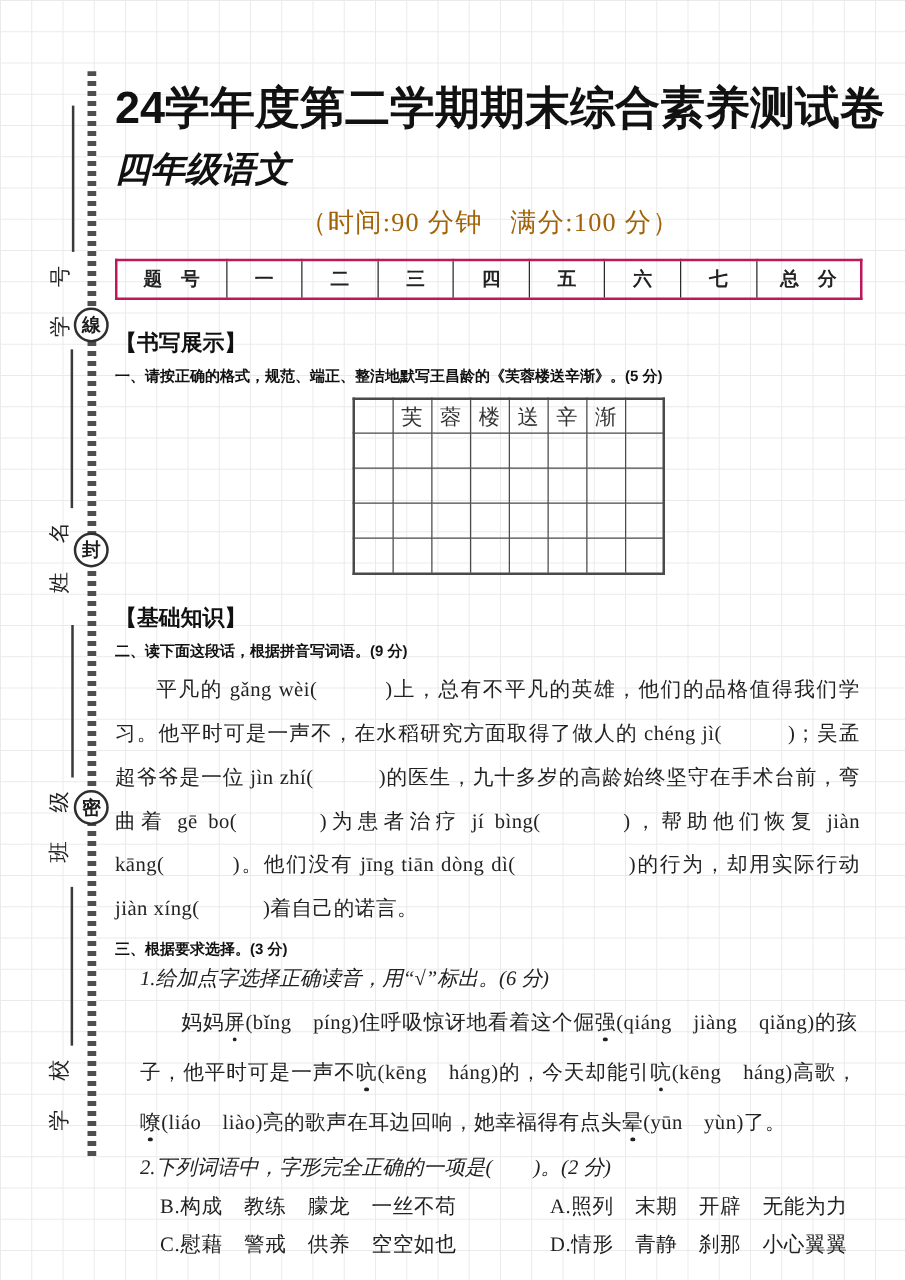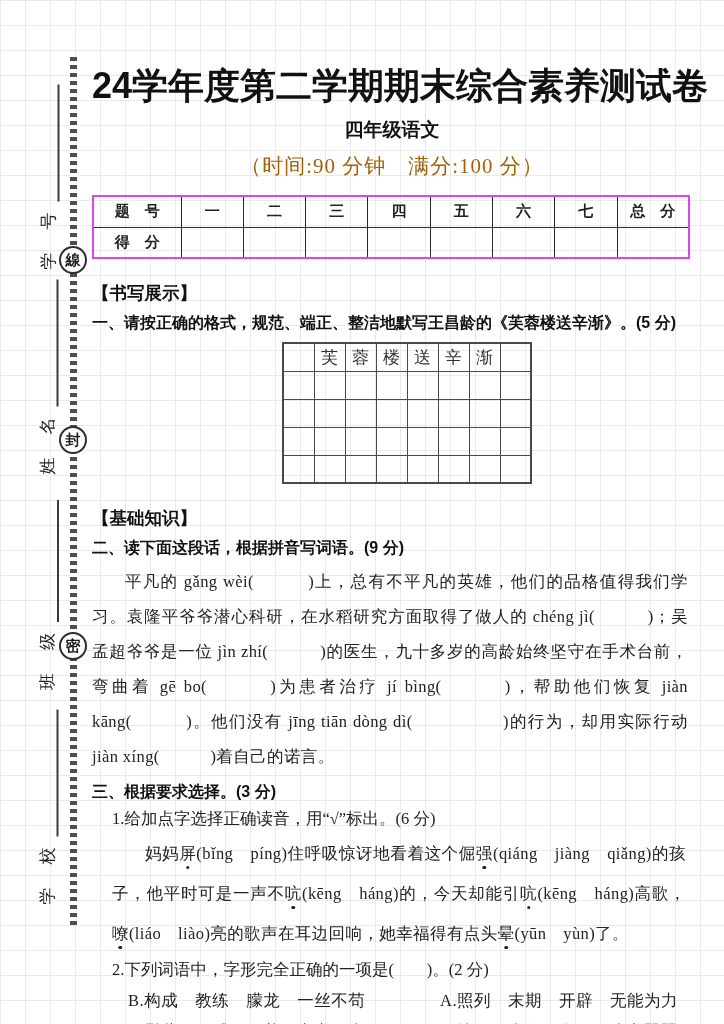--- a/index.html
+++ b/index.html
@@ -50,59 +50,59 @@
 
   
   .content { position: absolute; left: 92px; top: 0; width: 600px; }
 
   .title {
     margin-top: 62px; 
     font-family: "Liberation Sans", sans-serif;
     font-weight: bold; font-size: 36px; color: #111; white-space: nowrap;
   }
   .subtitle {
-    margin-top: 6px; text-align: center;
+    margin-top: 6px; text-align: left;
     font-family: "Liberation Sans", sans-serif;
-    font-weight: bold; font-size: 19px; color: #111;
+    font-weight: bold; font-size: 28px; color: #111; font-style: italic;
   }
   .meta {
     margin-top: 9px; text-align: center;
     font-size: 21px; letter-spacing: 1px; color: #a16207;
   }
 
   table.score { border-collapse: collapse; margin-top: 15px; width: 598px; }
   table.score td {
     border: 1px solid #2b2b2b; height: 31px; text-align: center;
     font-family: "Liberation Sans", sans-serif; font-size: 15px; font-weight: bold; color: #222;
   }
-  table.score { border: 2px solid #d946ef; padding-left: 36px; }
+  table.score { border: 2px solid #be185d; padding-left: 36px; }
   table.score td.first { width: 88px; }
-  table.score td.last  { width: 72px; }
+  table.score td.last  { width: 84px; }
 
   .section-label {
     margin-top: 22px; font-family: "Liberation Sans", sans-serif;
     font-weight: bold; font-size: 17.5px; color: #111;
   }
   .q-heading {
     margin-top: 7px; font-family: "Liberation Sans", sans-serif;
-    font-weight: bold; font-size: 16px; color: #111; line-height: 1.4;
+    font-weight: bold; font-size: 12px; color: #111; line-height: 1.4;
   }
 
   table.wgrid { border-collapse: collapse; margin: 8px 0 0 190px; border: 2px solid #4a4a4a; }
   table.wgrid td {
     width: 31px; height: 28px; border: 1px solid #4a4a4a;
     text-align: center; font-size: 17px; color: #333; padding: 0;
   }
 
   .para {
     margin-top: 4px; width: 596px;
     font-size: 16.5px; line-height: 35px; text-align: justify;
     text-indent: 2em; color: #222; letter-spacing: 0.4px;
   }
-  .sub-item { margin: 5px 0 0 20px; font-size: 16.5px; color: #222; }
+  .sub-item { margin: 5px 0 0 20px; font-size: 16.5px; color: #222; font-style: italic; }
   .para.inset { margin-left: 20px; width: 574px; line-height: 40px; }
 
   .options {
     display: grid; grid-template-columns: 312px auto; row-gap: 9px;
     margin: 9px 0 0 36px; font-size: 16.5px; color: #222; letter-spacing: 0.5px;
   }
 
   .dot-under { position: relative; }
   .dot-under::after {
     content: ""; position: absolute; left: 50%; transform: translateX(-50%);
@@ -146,31 +146,20 @@
         <td class="first">题　号</td>
         <td>一</td>
         <td>二</td>
         <td>三</td>
         <td>四</td>
         <td>五</td>
         <td>六</td>
         <td>七</td>
         <td class="last">总　分</td>
       </tr>
-      <tr>
-        <td class="first">得　分</td>
-        <td></td>
-        <td></td>
-        <td></td>
-        <td></td>
-        <td></td>
-        <td></td>
-        <td></td>
-        <td></td>
-      </tr>
     </tbody>
   </table>
 
   <div class="section-label">【书写展示】</div>
 
   <div class="q-heading">一、请按正确的格式，规范、端正、整洁地默写王昌龄的《芙蓉楼送辛渐》。(5 分)</div>
 
   <table class="wgrid">
     <tbody>
       <tr>
@@ -222,21 +211,21 @@
           <td></td>
           <td></td>
           <td></td>
       </tr>
     </tbody>
   </table>
 
   <div class="section-label">【基础知识】</div>
 
   <div class="q-heading">二、读下面这段话，根据拼音写词语。(9 分)</div>
-  <p class="para">平凡的 gǎng wèi(　　　)上，总有不平凡的英雄，他们的品格值得我们学习。袁隆平爷爷潜心科研，在水稻研究方面取得了做人的 chéng jì(　　　)；吴孟超爷爷是一位 jìn zhí(　　　)的医生，九十多岁的高龄始终坚守在手术台前，弯曲着 gē bo(　　　)为患者治疗 jí bìng(　　　)，帮助他们恢复 jiàn kāng(　　　)。他们没有 jīng tiān dòng dì(　　　　　)的行为，却用实际行动 jiàn xíng(　　　)着自己的诺言。</p>
+  <p class="para">平凡的 gǎng wèi(　　　)上，总有不平凡的英雄，他们的品格值得我们学习。他平时可是一声不，在水稻研究方面取得了做人的 chéng jì(　　　)；吴孟超爷爷是一位 jìn zhí(　　　)的医生，九十多岁的高龄始终坚守在手术台前，弯曲着 gē bo(　　　)为患者治疗 jí bìng(　　　)，帮助他们恢复 jiàn kāng(　　　)。他们没有 jīng tiān dòng dì(　　　　　)的行为，却用实际行动 jiàn xíng(　　　)着自己的诺言。</p>
 
   <div class="q-heading">三、根据要求选择。(3 分)</div>
   <div class="sub-item">1.给加点字选择正确读音，用“√”标出。(6 分)</div>
   <p class="para inset"><span>妈妈</span><span class="dot-under">屏</span><span>(bǐng　píng)住呼吸惊讶地看着这个倔</span><span class="dot-under">强</span><span>(qiáng　jiàng　qiǎng)的孩子，他平时可是一声不</span><span class="dot-under">吭</span><span>(kēng　háng)的，今天却能引</span><span class="dot-under">吭</span><span>(kēng　háng)高歌，</span><span class="dot-under">嘹</span><span>(liáo　liào)亮的歌声在耳边回响，她幸福得有点头</span><span class="dot-under">晕</span><span>(yūn　yùn)了。</span></p>
   <div class="sub-item">2.下列词语中，字形完全正确的一项是(　　)。(2 分)</div>
 
   <div class="options">
     <span>B.构成　教练　朦龙　一丝不苟</span>
     <span>A.照列　末期　开辟　无能为力</span>
     <span>C.慰藉　警戒　供养　空空如也</span>

